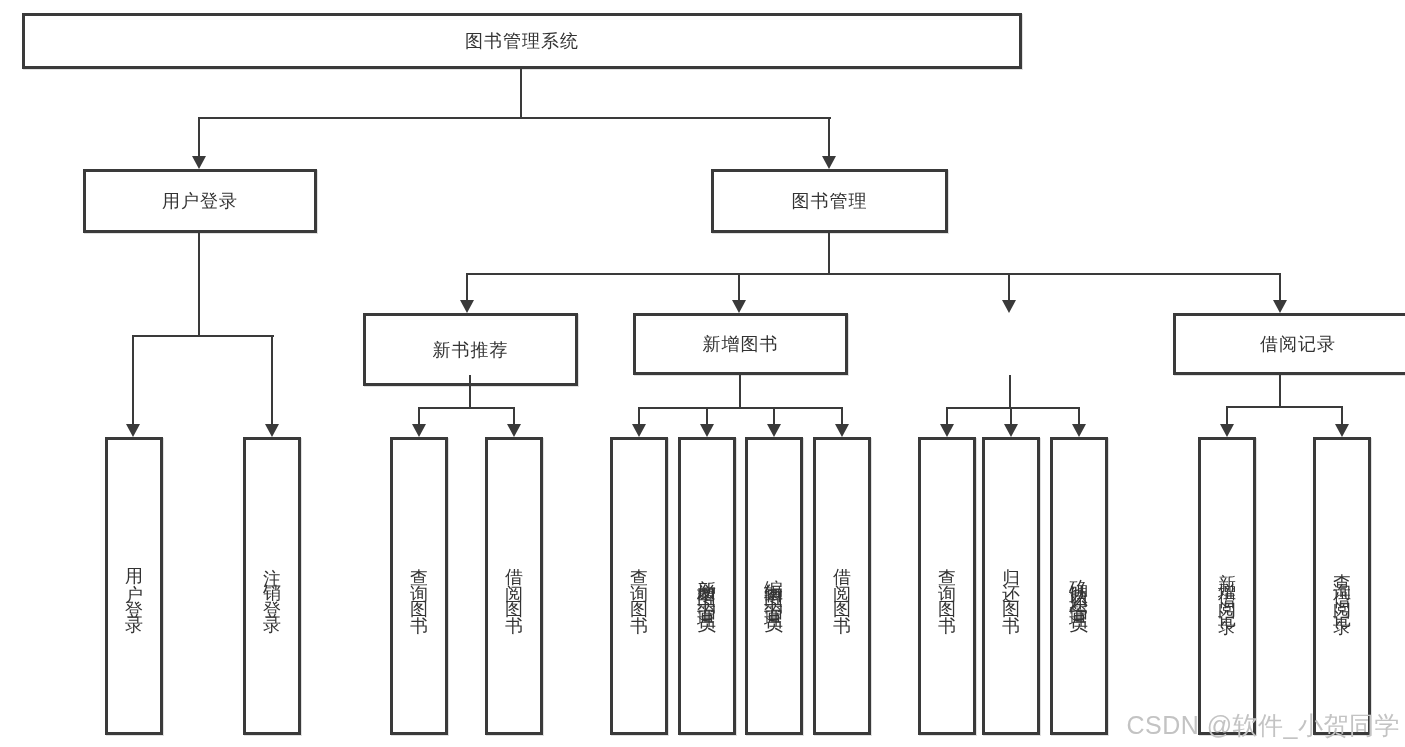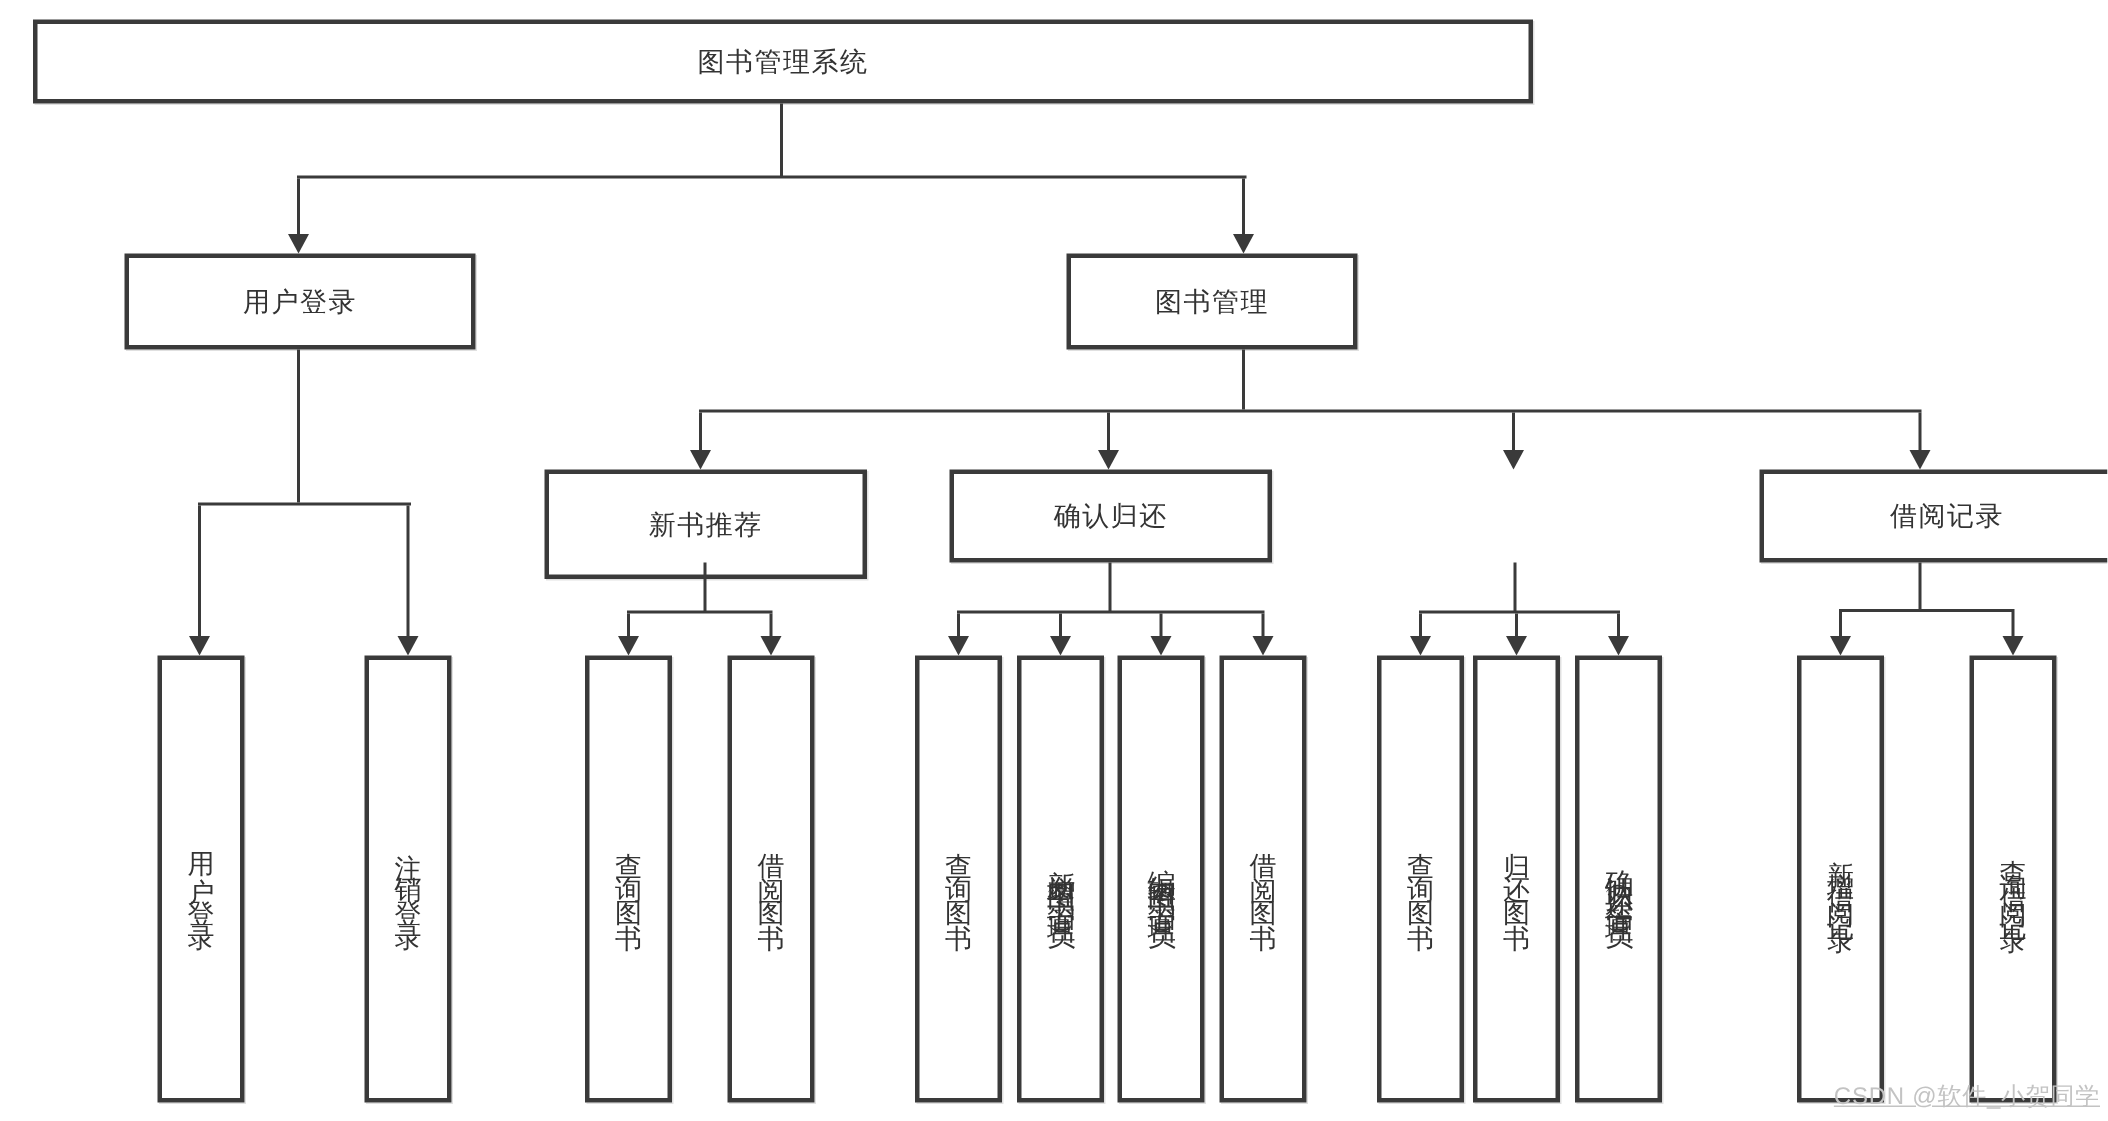--- a/index.html
+++ b/index.html
@@ -21,46 +21,46 @@
   .vt-6 { letter-spacing:9px; }
   .vt-9 { letter-spacing:5px; font-size:19px; }
   .hline,.vline { position:absolute; background:#3a3a3a; }
   .arrow {
     position:absolute; width:0; height:0;
     border-left:7px solid transparent; border-right:7px solid transparent;
     border-top:13px solid #3a3a3a;
   }
   .watermark {
     position:absolute; right:5px; bottom:5px; z-index:10;
-    color:#c3c3c3; font-size:16px; letter-spacing:0.5px;text-decoration:underline;
+    color:#c3c3c3; font-size:25px; letter-spacing:0.5px;
   }
 </style>
 </head>
 <body>
 
 <div id="canvas">
 
   <div class="box" style="left:22px; top:13px; width:1000px; height:56px;">
     <span>图书管理系统</span>
   </div>
 
   <div class="box" style="left:83px; top:169px; width:234px; height:64px;">
     <span>用户登录</span>
   </div>
 
-  <div class="box" style="left:711px; top:169px; width:194px; height:64px;text-align:right;">
+  <div class="box" style="left:711px; top:169px; width:237px; height:64px;text-align:right;">
     <span>图书管理</span>
   </div>
 
   <div class="box" style="left:363px; top:313px; width:215px; height:73px;">
     <span>新书推荐</span>
   </div>
 
   <div class="box" style="left:633px; top:313px; width:215px; height:62px;">
-    <span>确认归还</span>
+    <span>新增图书</span>
   </div>
 
 
   <div class="box" style="left:1173px; top:313px; width:250px; height:62px;">
     <span>借阅记录</span>
   </div>
 
   <div class="box" style="left:105px; top:437px; width:58px; height:298px;">
     <span class="vtext vt-4">用户登录</span>
   </div>

